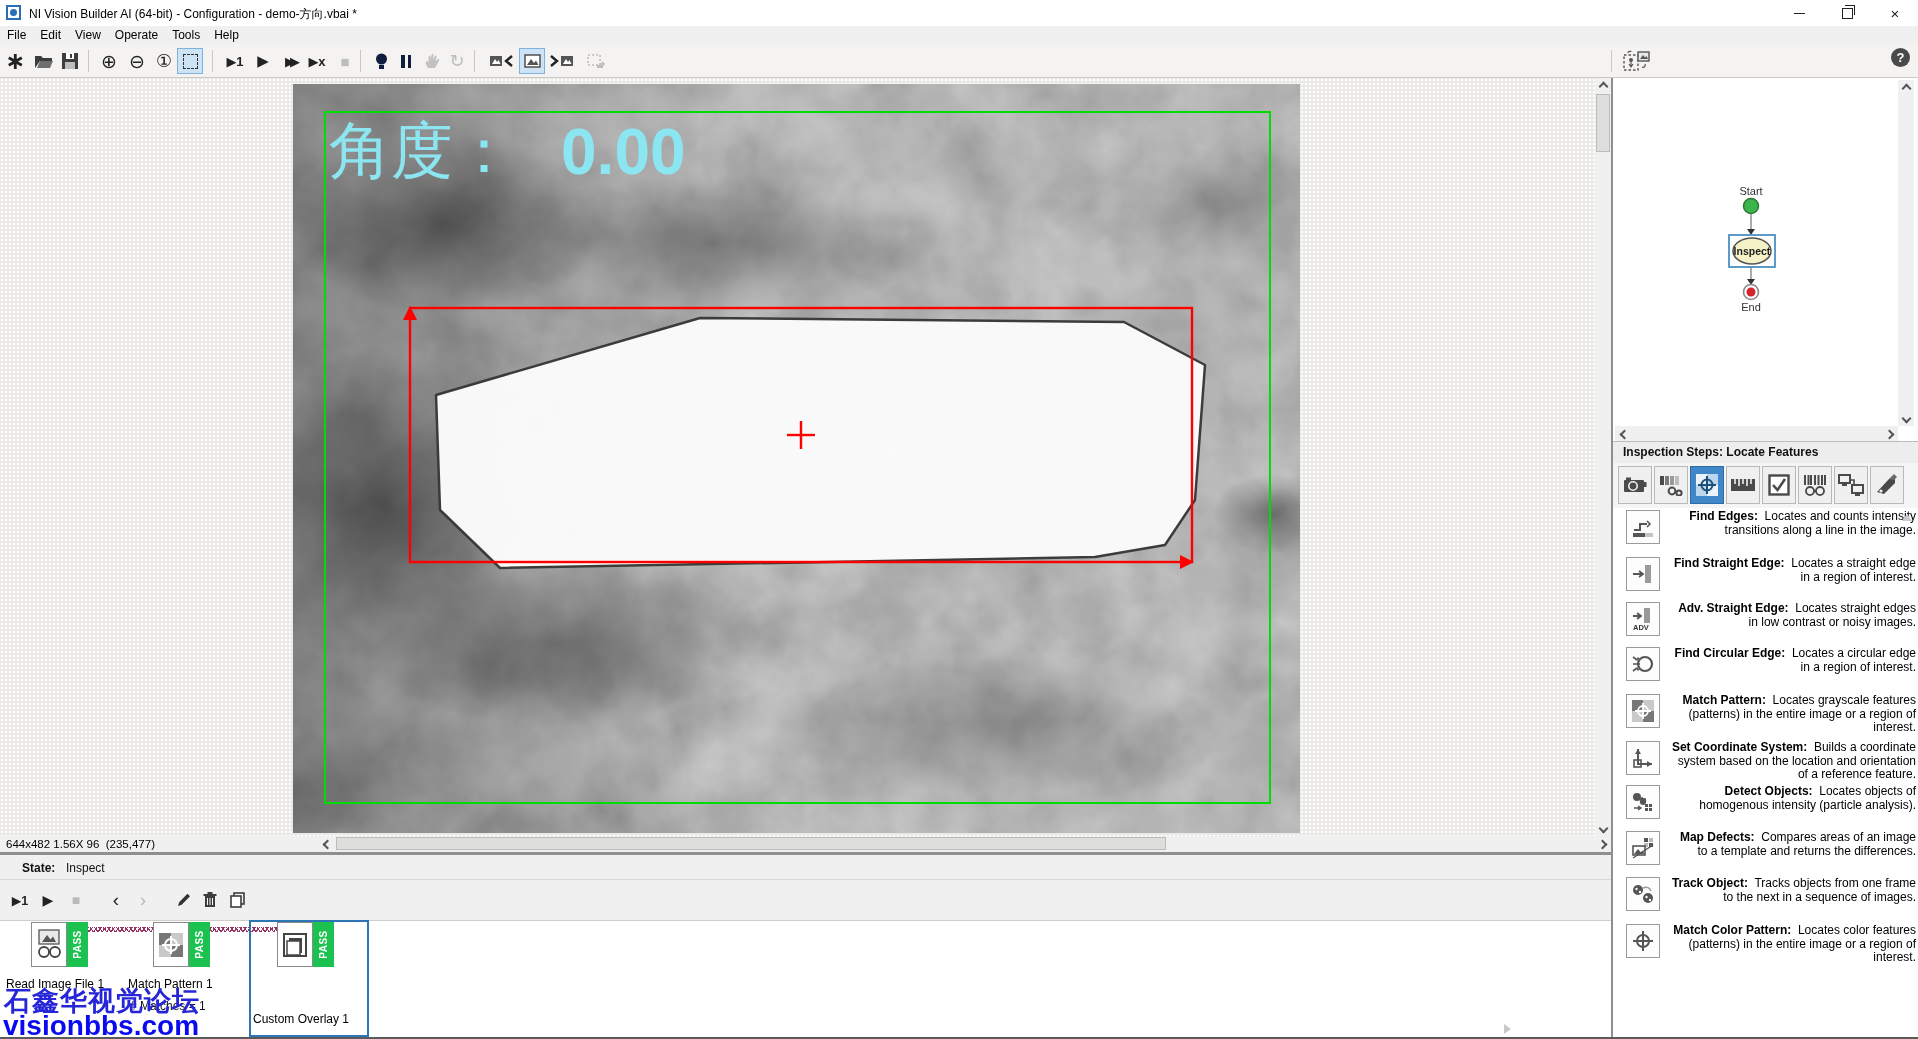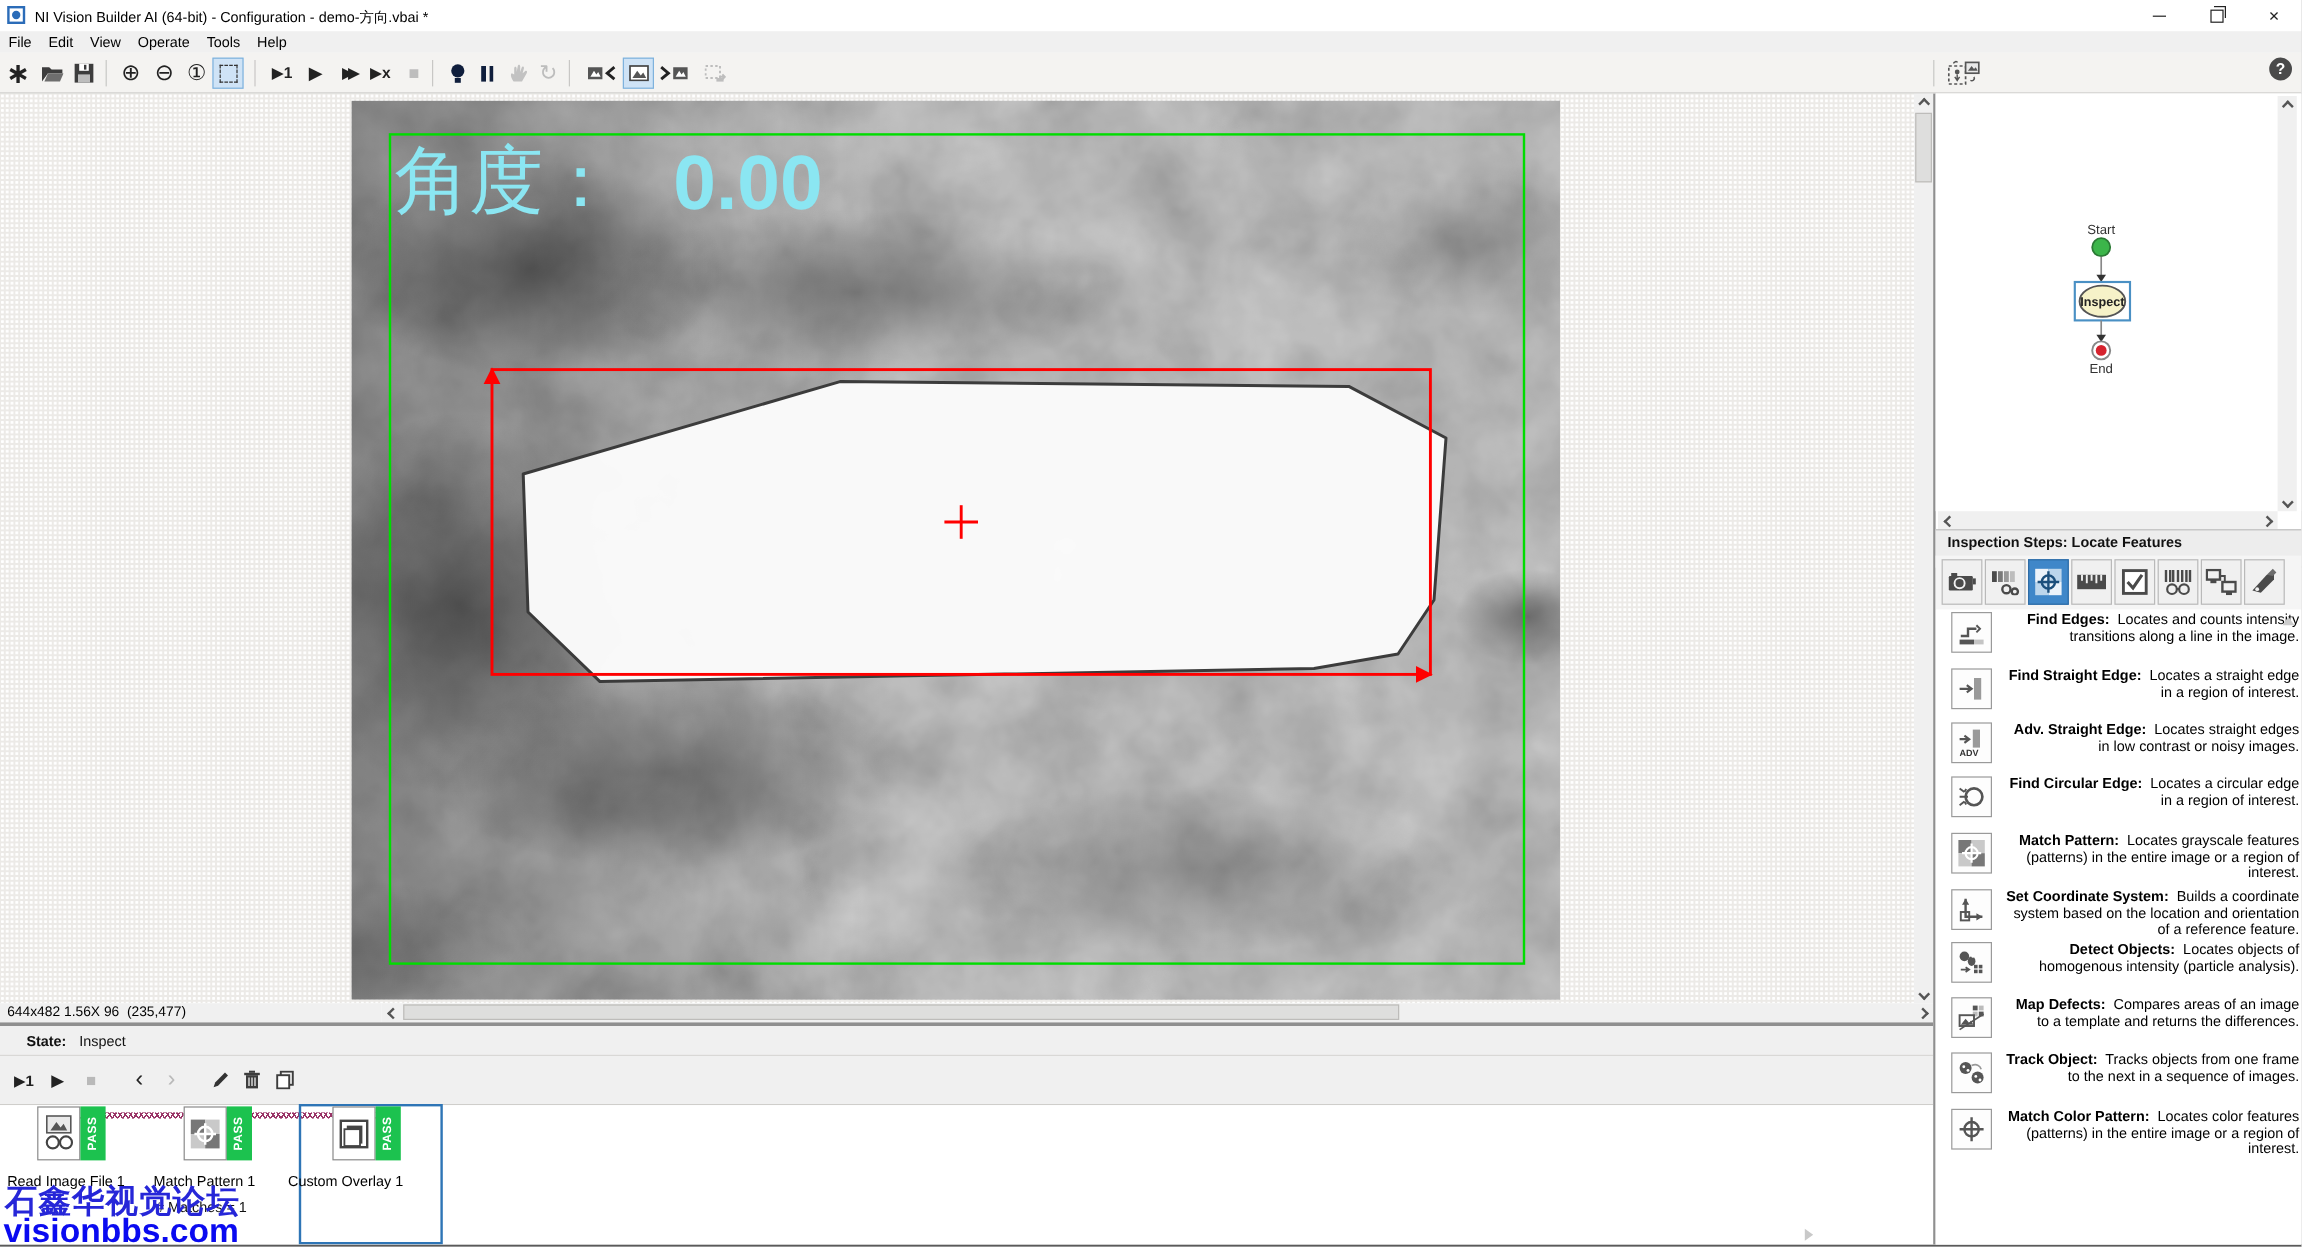--- a/index.html
+++ b/index.html
@@ -354,21 +354,21 @@
     <div class="stepicon" style="left:277px;">
       <svg width="26" height="26" viewBox="0 0 26 26">
           <rect x="2" y="2" width="22" height="22" fill="none" stroke="#444" stroke-width="2"></rect>
           <rect x="7" y="6" width="13" height="15" fill="#444"></rect>
           <rect x="5" y="9" width="13" height="14" fill="#fff" stroke="#444" stroke-width="1.5"></rect>
         </svg>
     </div>
     <div class="passrib" style="left:313px;">
         <span>PASS</span>
       </div>
-    <div class="steplabel" style="left:240px;">Custom Overlay 1</div>
+    <div class="steplabel" style="left:253px;margin-top:35px;">Custom Overlay 1</div>
 
     <div class="abs" id="wm1">石鑫华视觉论坛</div>
     <div class="abs" id="wm2">visionbbs.com</div>
     <div class="abs" id="strip-arrow"></div>
   </div>
 
 
   <div class="abs" id="rightpanel">
 
     <div id="diagram">

